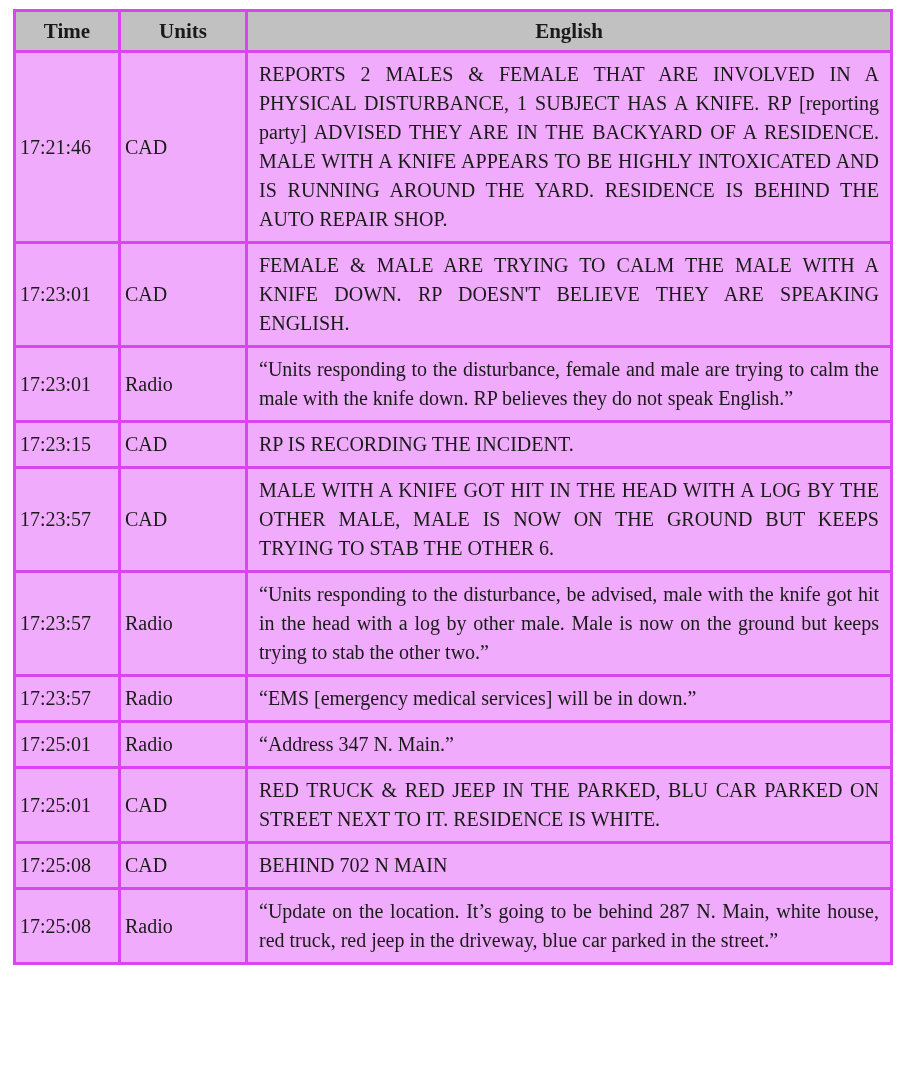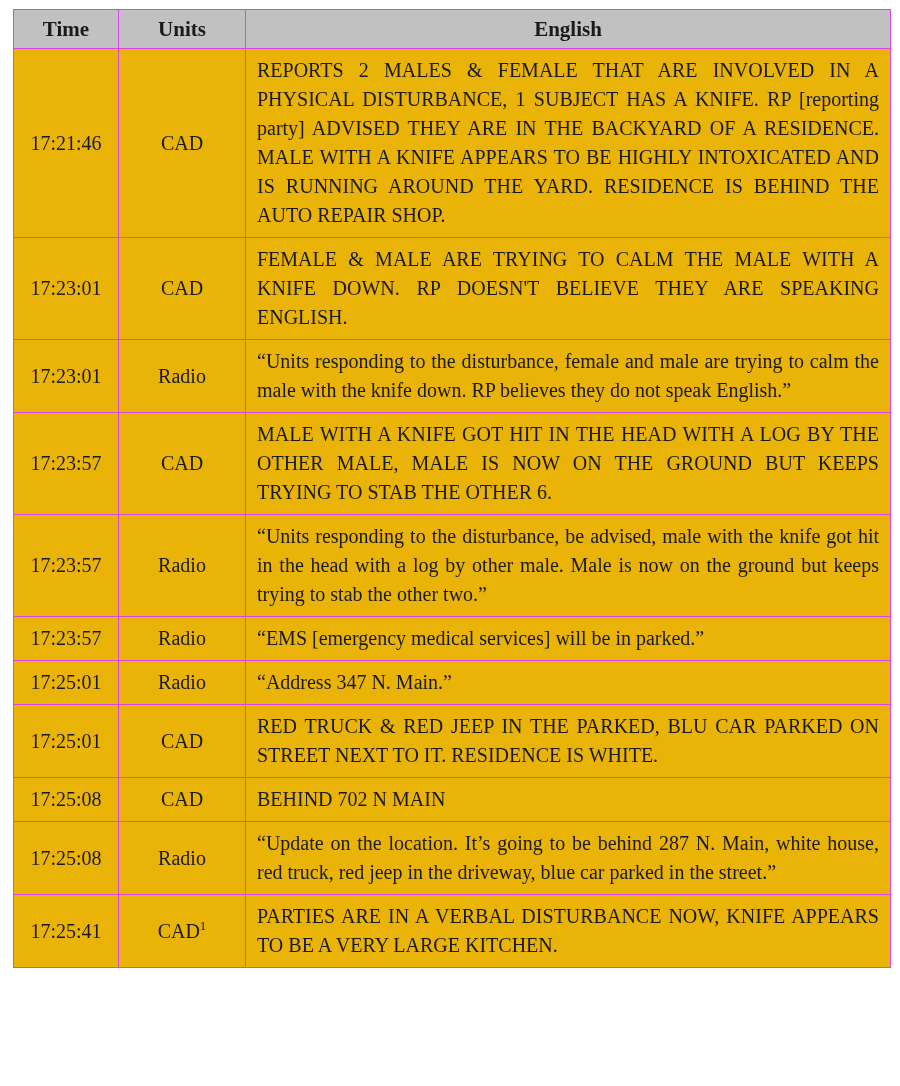--- a/index.html
+++ b/index.html
@@ -18,41 +18,41 @@
     background: #ffffff;
   }
   table.log-table {
     border-collapse: collapse;
     table-layout: fixed;
     width: 877px;
     font-family: "Liberation Serif", "DejaVu Serif", serif;
     color: #1a1a1a;
   }
   .log-table th, .log-table td {
-    border: 1px solid #d946ef;
+    border: 3px solid #d946ef;
     box-sizing: border-box;
   }
   .log-table col.col-time   { width: 105px; }
   .log-table col.col-method { width: 127px; }
   .log-table col.col-content{ width: 645px; }
   .log-table th {
     background: #c1c1c1;
     font-weight: bold;
     font-size: 21px;
     text-align: center;
     padding: 6px 4px;
     line-height: 26px;
   }
   .log-table td {
     font-size: 20px;
     line-height: 29px;
-    background: #eab308;
+    background: #f0abfc;
   }
   .cell-time, .cell-method {
-    text-align: center;
+    text-align: left;
     vertical-align: middle;
     padding: 7px 4px;
     white-space: nowrap;
   }
   .cell-content {
     text-align: justify;
     vertical-align: middle;
     padding: 7px 11px;
   }
   .cell-method sup {
@@ -90,37 +90,42 @@
     <td class="cell-method">CAD</td>
     <td class="cell-content">FEMALE &amp; MALE ARE TRYING TO CALM THE MALE WITH A KNIFE DOWN. RP DOESN'T BELIEVE THEY ARE SPEAKING ENGLISH.</td>
   </tr>
 
   <tr>
     <td class="cell-time">17:23:01</td>
     <td class="cell-method">Radio</td>
     <td class="cell-content">“Units responding to the disturbance, female and male are trying to calm the male with the knife down. RP believes they do not speak English.”</td>
   </tr>
 
+  <tr>
+    <td class="cell-time">17:23:15</td>
+    <td class="cell-method">CAD</td>
+    <td class="cell-content">RP IS RECORDING THE INCIDENT.</td>
+  </tr>
 
   <tr>
     <td class="cell-time">17:23:57</td>
     <td class="cell-method">CAD</td>
     <td class="cell-content">MALE WITH A KNIFE GOT HIT IN THE HEAD WITH A LOG BY THE OTHER MALE, MALE IS NOW ON THE GROUND BUT KEEPS TRYING TO STAB THE OTHER 6.</td>
   </tr>
 
   <tr>
     <td class="cell-time">17:23:57</td>
     <td class="cell-method">Radio</td>
     <td class="cell-content">“Units responding to the disturbance, be advised, male with the knife got hit in the head with a log by other male. Male is now on the ground but keeps trying to stab the other two.”</td>
   </tr>
 
   <tr>
     <td class="cell-time">17:23:57</td>
     <td class="cell-method">Radio</td>
-    <td class="cell-content">“EMS [emergency medical services] will be in parked.”</td>
+    <td class="cell-content">“EMS [emergency medical services] will be in down.”</td>
   </tr>
 
   <tr>
     <td class="cell-time">17:25:01</td>
     <td class="cell-method">Radio</td>
     <td class="cell-content">“Address 347 N. Main.”</td>
   </tr>
 
   <tr>
     <td class="cell-time">17:25:01</td>
@@ -133,20 +138,15 @@
     <td class="cell-method">CAD</td>
     <td class="cell-content">BEHIND 702 N MAIN</td>
   </tr>
 
   <tr>
     <td class="cell-time">17:25:08</td>
     <td class="cell-method">Radio</td>
     <td class="cell-content">“Update on the location. It’s going to be behind 287 N. Main, white house, red truck, red jeep in the driveway, blue car parked in the street.”</td>
   </tr>
 
-  <tr>
-    <td class="cell-time">17:25:41</td>
-    <td class="cell-method">CAD<sup>1</sup></td>
-    <td class="cell-content">PARTIES ARE IN A VERBAL DISTURBANCE NOW, KNIFE APPEARS TO BE A VERY LARGE KITCHEN.</td>
-  </tr>
 </tbody>
   </table>
 </div>
 
 </body></html>

